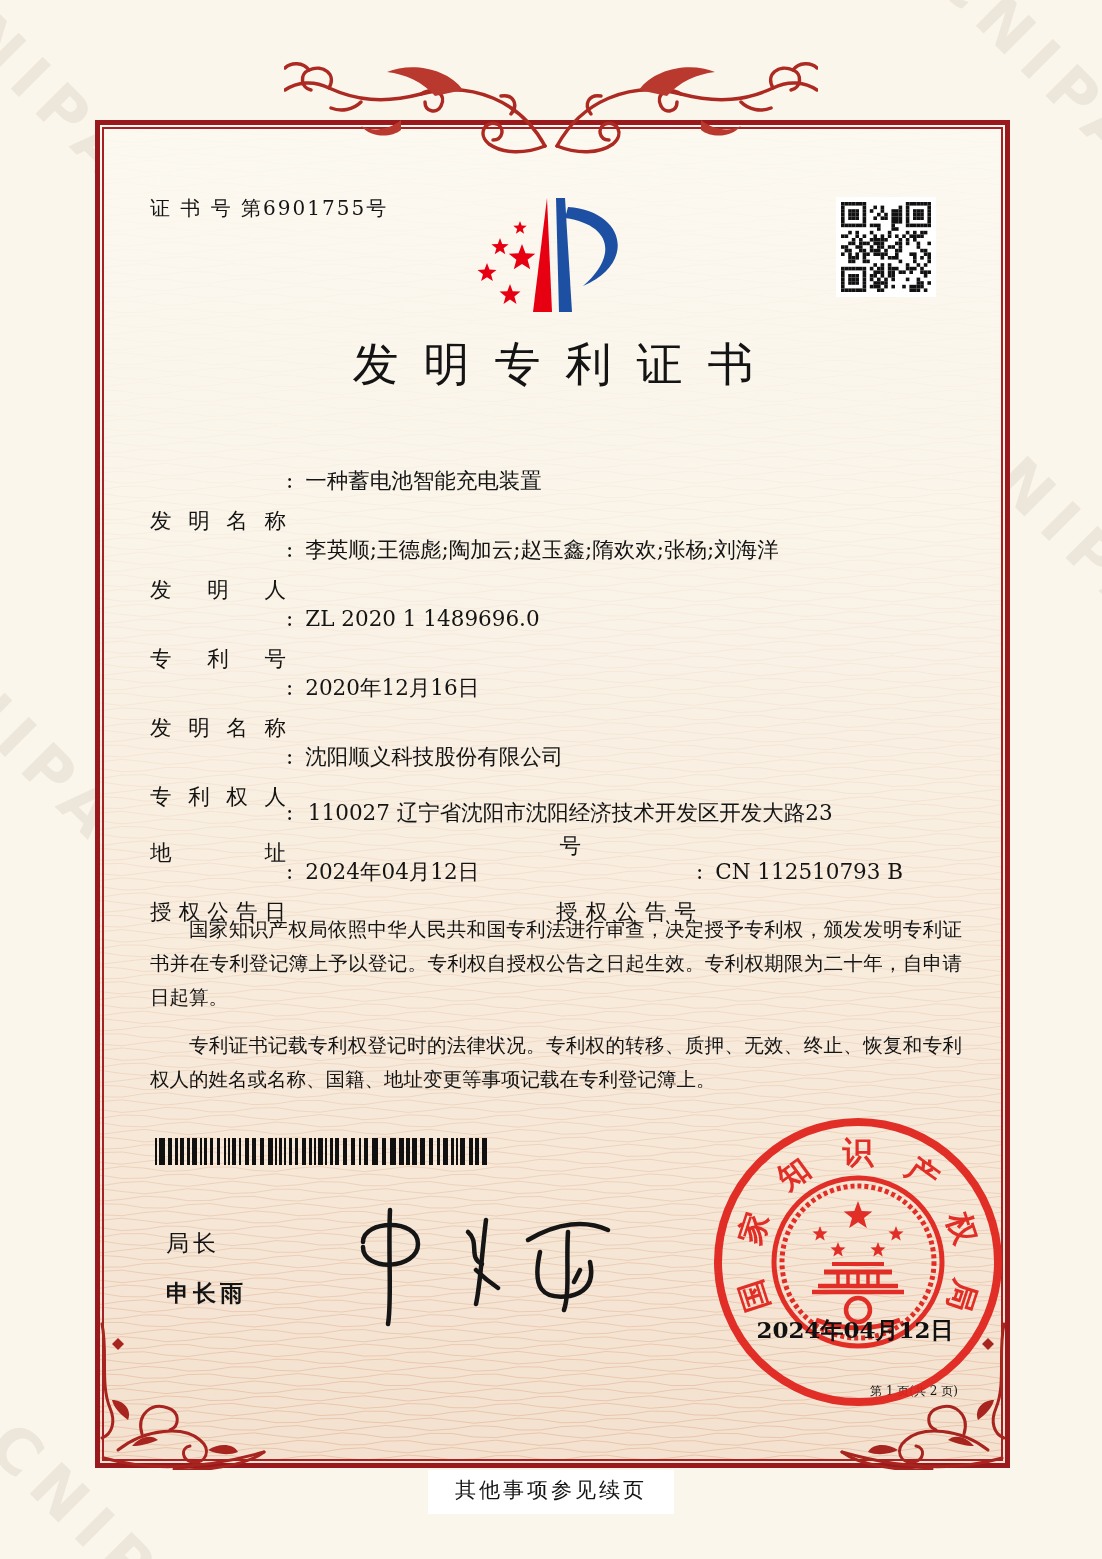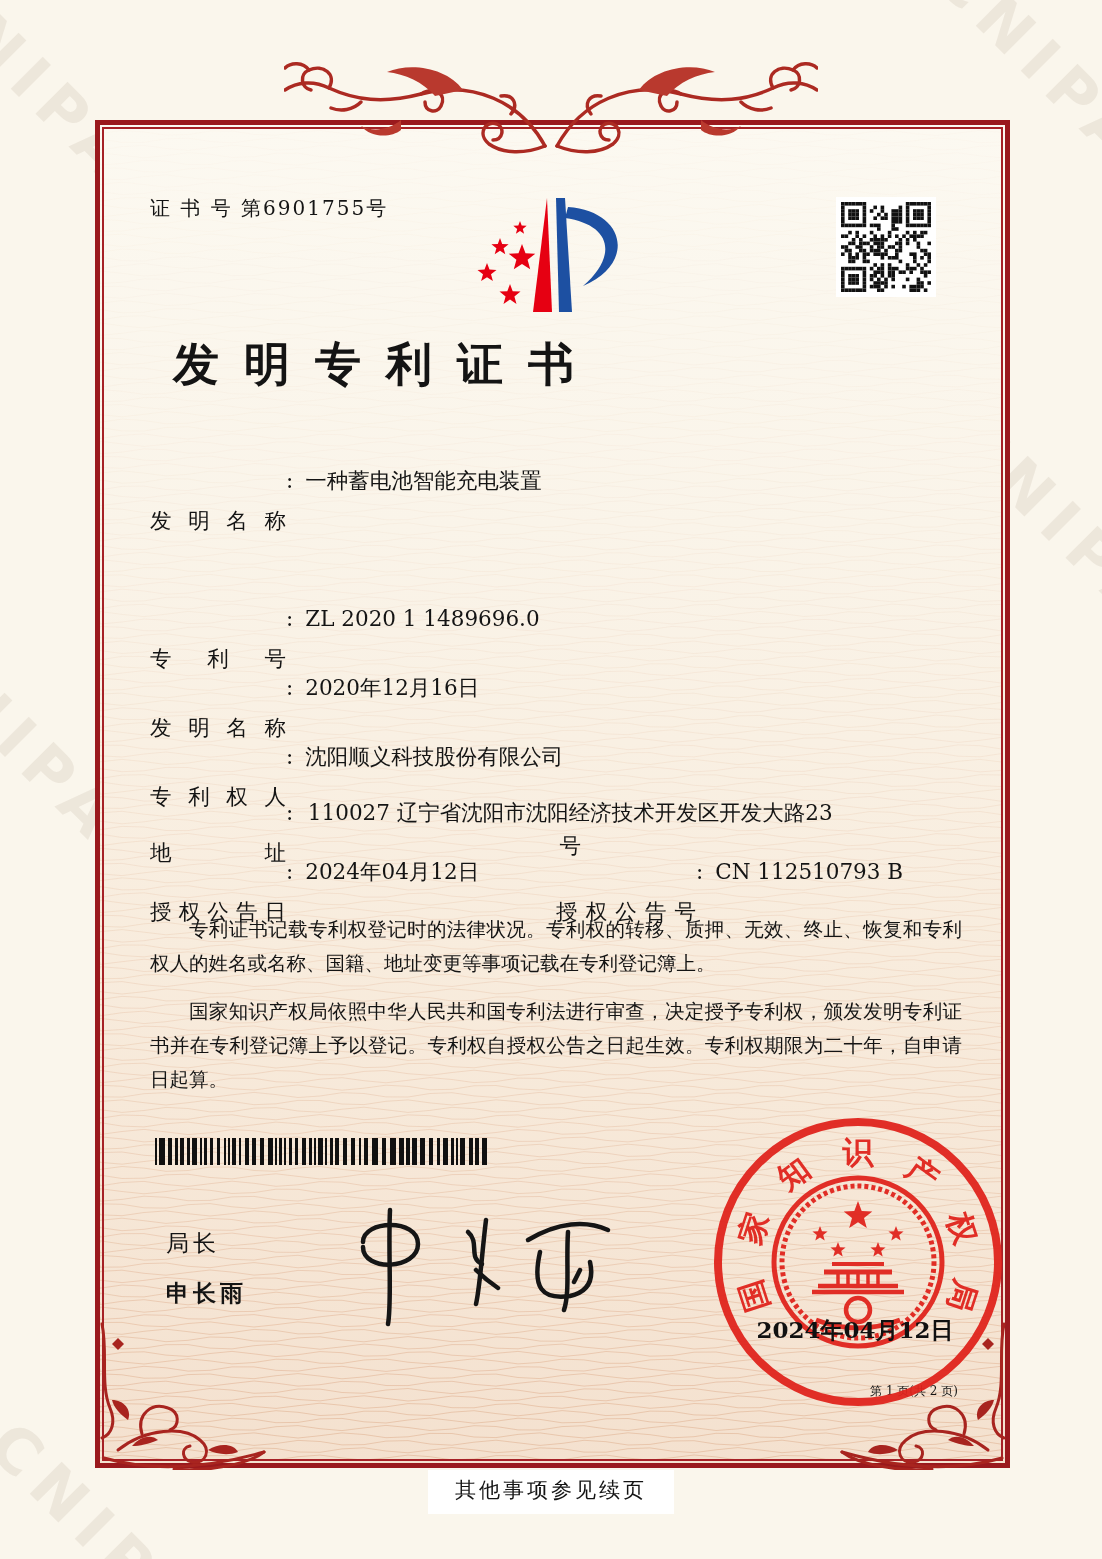--- a/index.html
+++ b/index.html
@@ -12,21 +12,21 @@
   .wm4{left:548px;top:452px}.wm5{left:-52px;top:618px}.wm6{left:992px;top:402px}
   .wm7{left:252px;top:882px}.wm8{left:608px;top:1128px}.wm9{left:26px;top:1408px}
   #frame{position:absolute;left:95px;top:120px;width:905px;height:1338px;border:5px solid #9a191d;}
   #frame-inner-line{position:absolute;inset:2px;border:2px solid #a62126;}
   #inner-bg{position:absolute;left:100px;top:125px;width:905px;height:1338px;
             background:linear-gradient(180deg,#fcf9f1 0%,#faf4e9 30%,#f8ecdd 62%,#f4e1cf 100%);}
   #waves{position:absolute;left:100px;top:125px;}
   .orn{position:absolute;pointer-events:none;}
   .abs{position:absolute;}
   #cert-no{left:150px;top:195px;font-size:20px;letter-spacing:2px;}
-  #title{left:148px;top:334px;width:810px;font-size:46px;font-weight:700;
+  #title{left:148px;top:334px;width:810px;text-align:center;font-size:46px;font-weight:400;
          letter-spacing:25px;text-indent:25px;}
   .row{position:absolute;left:150px;font-size:21.5px;line-height:1.55;}
   .lbl{display:inline-block;width:136px;text-align:justify;text-align-last:justify;vertical-align:top;margin-top:40px;}
   .colon{margin-right:12px;}
   .val{display:inline-block;vertical-align:top;text-align:center;}
   #row-address .val{width:530px;}
   #grant-no-group{position:absolute;left:406px;top:0;}
   #paras{left:150px;top:913px;width:812px;font-size:19.5px;line-height:34px;text-align:justify;}
   #paras p{margin:0;text-indent:2em;}
   #paras p+p{margin-top:14px;}
@@ -582,42 +582,45 @@
       <rect x="26.6" y="84.2" width="3.6" height="3.6" fill="#111"></rect>
       <rect x="26.6" y="87.8" width="3.6" height="3.6" fill="#111"></rect>
       <rect x="26.6" y="91.4" width="3.6" height="3.6" fill="#111"></rect>
     </svg>
 
   <div class="abs" id="title">发明专利证书</div>
 
   <div class="row" style="top:464px;z-index:3">
     <span class="lbl">发明名称</span><span class="colon">:</span><span class="val">一种蓄电池智能充电装置</span>
   </div>
+  <div class="row" style="top:533px;z-index:3">
+    <span class="lbl">发明人</span><span class="colon">:</span><span class="val">李英顺;王德彪;陶加云;赵玉鑫;隋欢欢;张杨;刘海洋</span>
+  </div>
   <div class="row" style="top:602px;z-index:3">
     <span class="lbl">专利号</span><span class="colon">:</span><span class="val">ZL 2020 1 1489696.0</span>
   </div>
   <div class="row" style="top:671px;z-index:3">
     <span class="lbl">发明名称</span><span class="colon">:</span><span class="val">2020年12月16日</span>
   </div>
   <div class="row" style="top:740px;z-index:3">
     <span class="lbl">专利权人</span><span class="colon">:</span><span class="val">沈阳顺义科技股份有限公司</span>
   </div>
   <div class="row" id="row-address" style="top:796px;z-index:3">
     <span class="lbl">地址</span><span class="colon">:</span><span class="val">110027 辽宁省沈阳市沈阳经济技术开发区开发大路23号</span>
   </div>
   <div class="row" style="top:855px;z-index:3;width:812px">
     <span class="lbl">授权公告日</span><span class="colon">:</span><span class="val">2024年04月12日</span>
     <span id="grant-no-group">
       <span class="lbl" style="width:140px">授权公告号</span><span class="colon">:</span><span class="val">CN 112510793 B</span>
     </span>
   </div>
 
   <div class="abs" id="paras" style="z-index:3">
+    <p>国家知识产权局依照中华人民共和国专利法进行审查，决定授予专利权，颁发发明专利证书并在专利登记簿上予以登记。专利权自授权公告之日起生效。专利权期限为二十年，自申请日起算。</p>
     <p>专利证书记载专利权登记时的法律状况。专利权的转移、质押、无效、终止、恢复和专利权人的姓名或名称、国籍、地址变更等事项记载在专利登记簿上。</p>
-    <p>国家知识产权局依照中华人民共和国专利法进行审查，决定授予专利权，颁发发明专利证书并在专利登记簿上予以登记。专利权自授权公告之日起生效。专利权期限为二十年，自申请日起算。</p>
   </div>
 
   <svg class="abs" style="left:155px;top:1138px;z-index:3" width="335" height="27" id="barcode">
       <rect x="0" y="0" width="2" height="27" fill="#101010"></rect>
       <rect x="4" y="0" width="6" height="27" fill="#101010"></rect>
       <rect x="13" y="0" width="4" height="27" fill="#101010"></rect>
       <rect x="20" y="0" width="3" height="27" fill="#101010"></rect>
       <rect x="25" y="0" width="4" height="27" fill="#101010"></rect>
       <rect x="32" y="0" width="3" height="27" fill="#101010"></rect>
       <rect x="37" y="0" width="5" height="27" fill="#101010"></rect>

